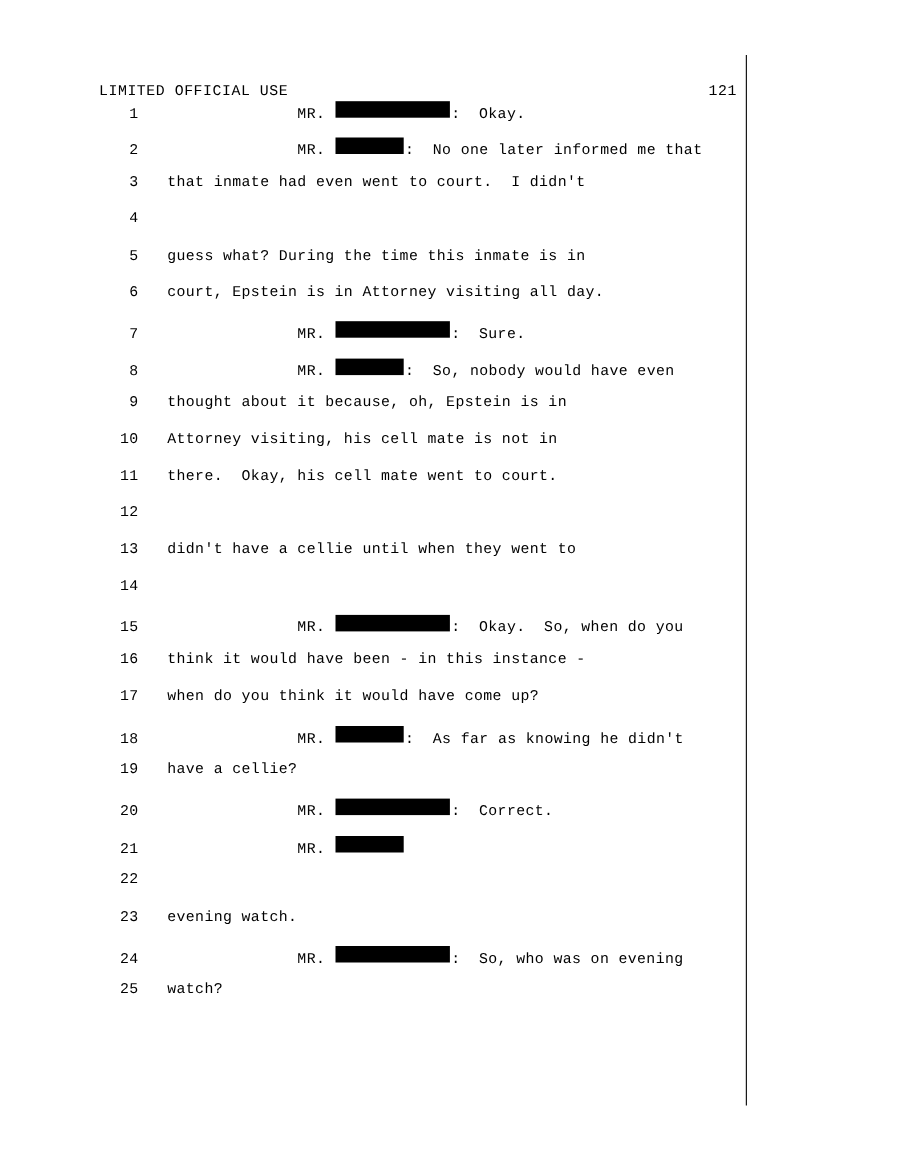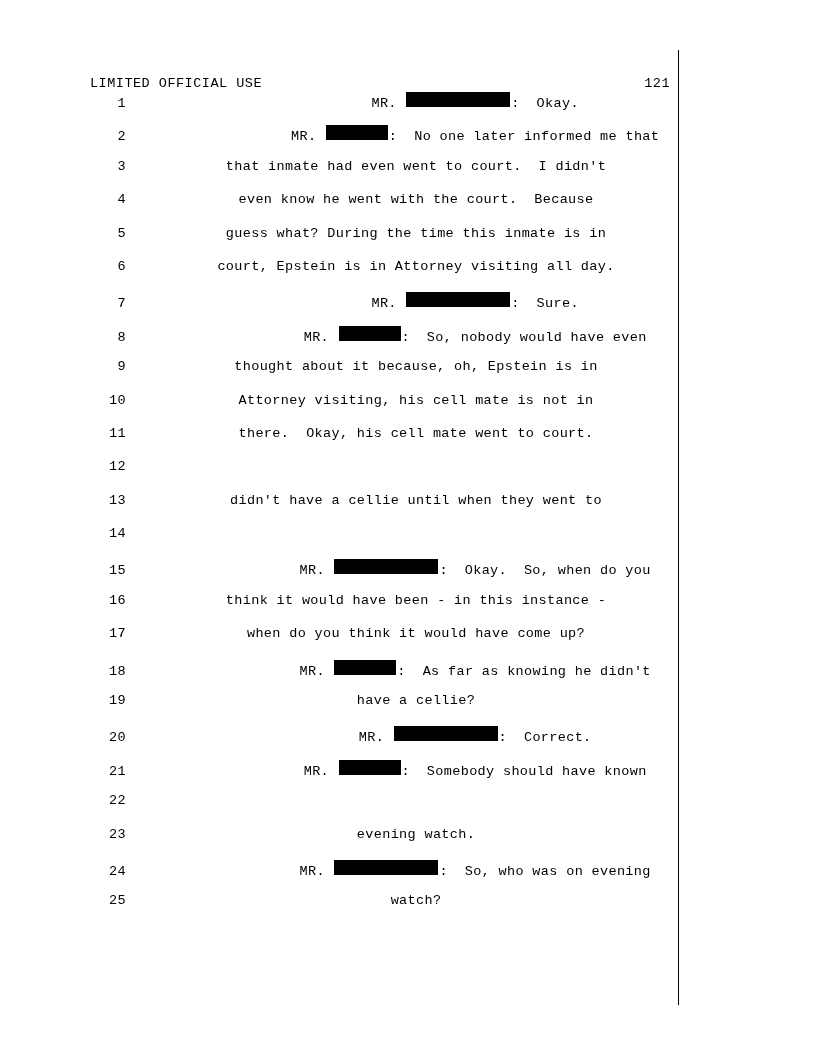--- a/index.html
+++ b/index.html
@@ -67,21 +67,20 @@
     padding-right: 0px;
     white-space: pre;
     flex: none;
   }
   .line-text {
     padding-left: 26px;
     white-space: pre;
     flex: 1;
     display: flex;
     align-items: baseline;
-    justify-content: center;
   }
   .seg {
     white-space: pre;
   }
   .redaction {
     display: inline-block;
     background: #000000;
     height: 15px;
     vertical-align: -2px;
     margin: 0 1px;
@@ -107,21 +106,20 @@
       <div class="line">
         <span class="line-no">2</span>
         <span class="line-text"><span class="seg">              MR. </span><span class="redaction" style="width: 62px;"></span><span class="seg">:  No one later informed me that</span></span>
       </div>
       <div class="line">
         <span class="line-no">3</span>
         <span class="line-text"><span class="seg">that inmate had even went to court.  I didn't</span></span>
       </div>
       <div class="line">
         <span class="line-no">4</span>
-        <span class="line-text"><span class="seg">even know he went with the court.  Because</span></span>
       </div>
       <div class="line">
         <span class="line-no">5</span>
         <span class="line-text"><span class="seg">guess what? During the time this inmate is in</span></span>
       </div>
       <div class="line">
         <span class="line-no">6</span>
         <span class="line-text"><span class="seg">court, Epstein is in Attorney visiting all day.</span></span>
       </div>
       <div class="line">
@@ -173,21 +171,21 @@
       <div class="line">
         <span class="line-no">19</span>
         <span class="line-text"><span class="seg">have a cellie?</span></span>
       </div>
       <div class="line">
         <span class="line-no">20</span>
         <span class="line-text"><span class="seg">              MR. </span><span class="redaction" style="width: 104px;"></span><span class="seg">:  Correct.</span></span>
       </div>
       <div class="line">
         <span class="line-no">21</span>
-        <span class="line-text"><span class="seg">              MR. </span><span class="redaction" style="width: 62px;"></span><span class="seg">:  Somebody should have known</span></span>
+        <span class="line-text"><span class="seg">              MR. </span><span class="redaction" style="width: 62px;"></span></span>
       </div>
       <div class="line">
         <span class="line-no">22</span>
       </div>
       <div class="line">
         <span class="line-no">23</span>
         <span class="line-text"><span class="seg">evening watch.</span></span>
       </div>
       <div class="line">
         <span class="line-no">24</span>

